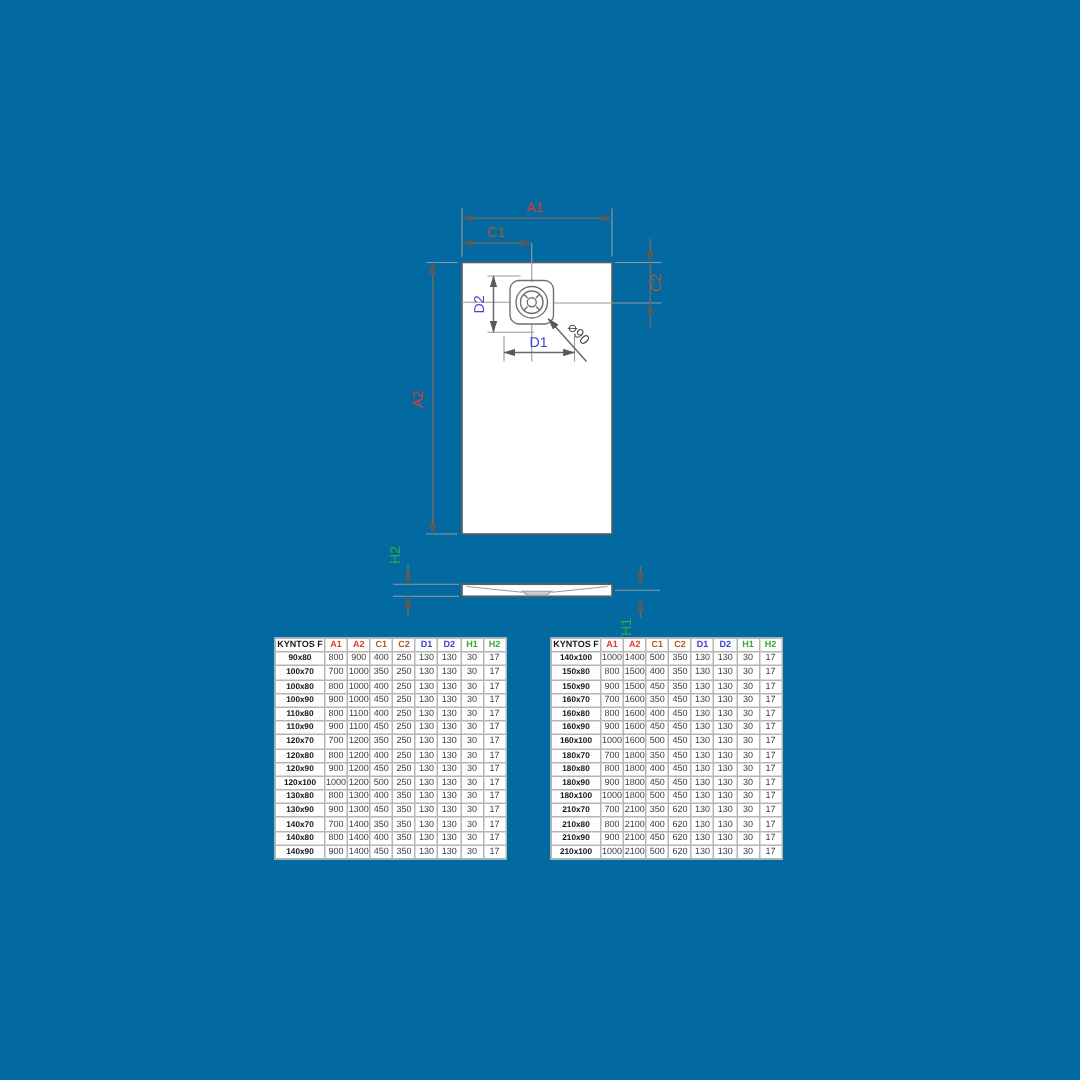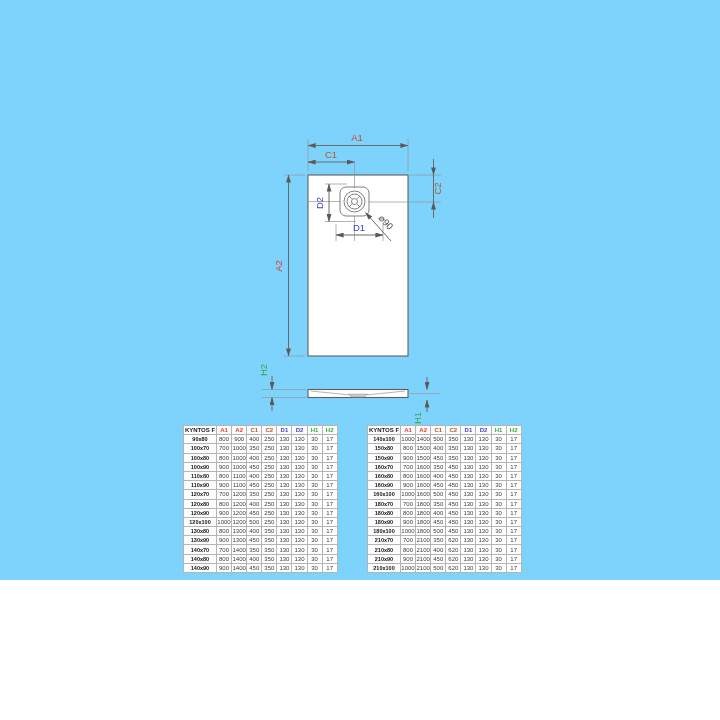--- a/index.html
+++ b/index.html
@@ -1,16 +1,16 @@
 <!DOCTYPE html>
 <html><head>
 <meta charset="utf-8">
 <style>
   html,body{margin:0;padding:0;background:#ffffff;}
-  .page{position:relative;width:720px;height:580px;background:#7dd3fc;overflow:hidden;
+  .page{position:relative;width:720px;height:720px;background:#0369a1;overflow:hidden;
         font-family:"Liberation Sans","DejaVu Sans",sans-serif;}
   svg.drawing{position:absolute;left:0;top:0;}
 
   
   .outline{fill:#ffffff;stroke:#5f5f5f;stroke-width:1.1;}
   .dim{stroke:#6a6a6a;stroke-width:1;fill:none;}
   .thin{stroke:#9a9a9a;stroke-width:0.75;fill:none;}
   .drain{fill:none;stroke:#6f6f6f;stroke-width:0.9;}
   .bump{fill:#cfcfcf;stroke:#9a9a9a;stroke-width:0.7;}
 

